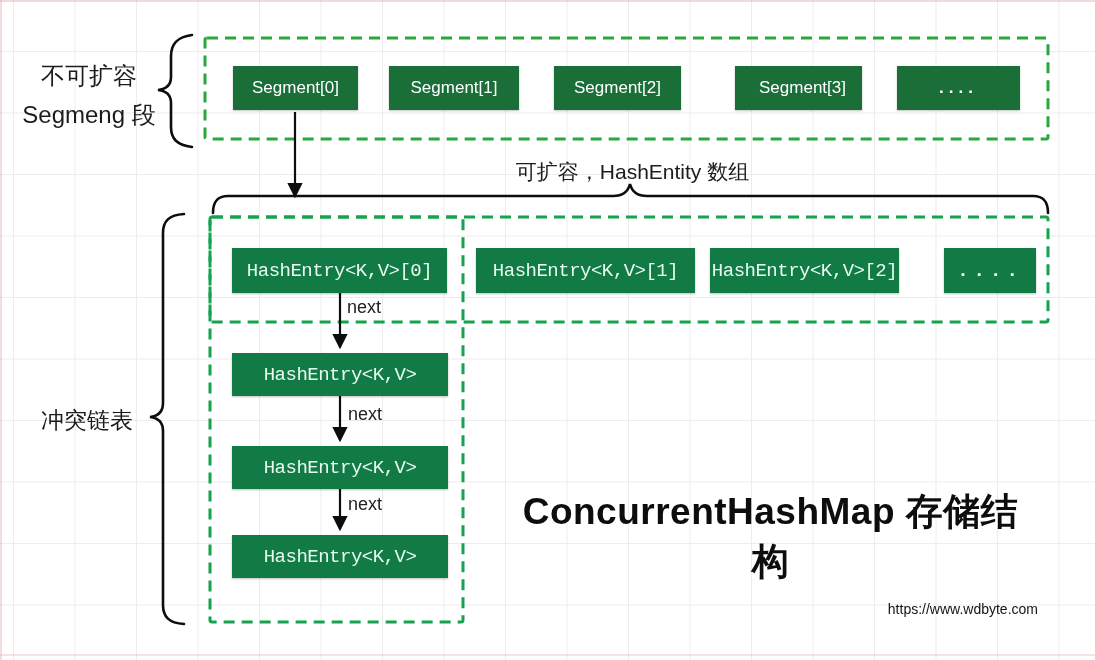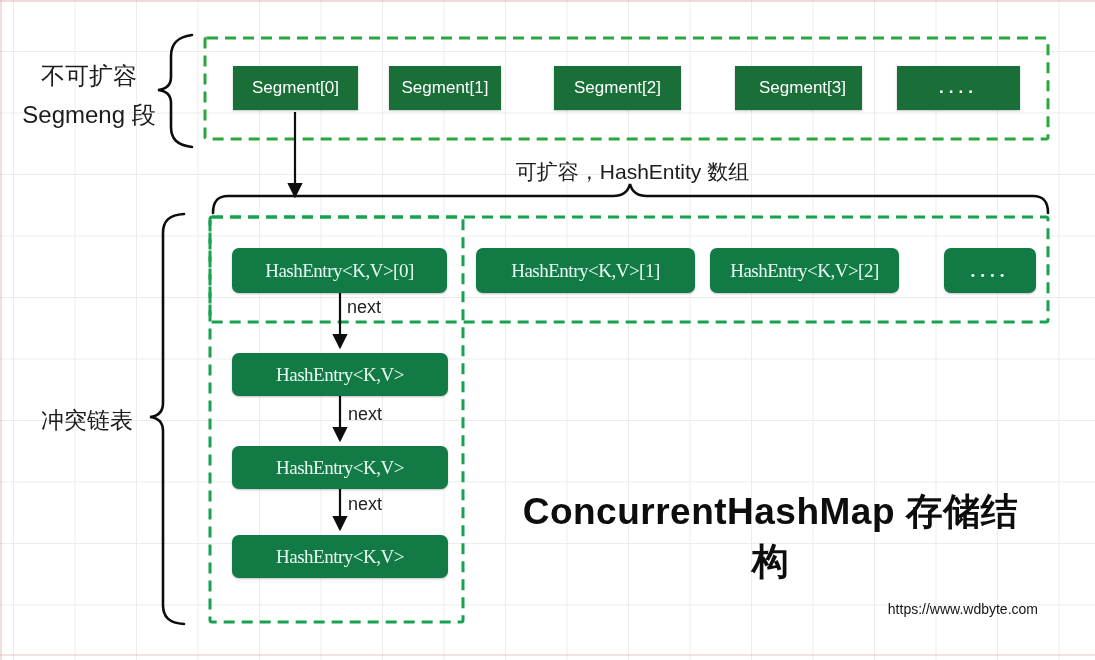--- a/index.html
+++ b/index.html
@@ -33,24 +33,23 @@
     position:absolute; height:44px;
     background:var(--segment-fill,#1a6e38);
     color:#ffffff; font-size:17px;
     display:flex; align-items:center; justify-content:center;
     box-shadow:0 1px 2px rgba(0,0,0,0.25);
   }
   .ebox{
     position:absolute; height:45px;
     background:var(--entry-fill,#117a45);
     color:#e9fbf1; font-size:19px; font-weight:500;
-    font-family:Liberation Serif, serif; letter-spacing:-0.5px;
+    font-family:Liberation Mono, monospace; letter-spacing:-0.5px;
     display:flex; align-items:center; justify-content:center;
     box-shadow:0 1px 2px rgba(0,0,0,0.25);
-    border-radius:7px;
   }
   .dots{ letter-spacing:5px; font-weight:700; }
 
   .lbl{ position:absolute; color:#1c1c1c; text-align:center; }
   .lbl-big{ font-size:24px; }
   .lbl-mid{ font-size:21px; }
   .next-lbl{ position:absolute; font-size:18px; color:#222; }
   .title{
     position:absolute; left:508px; top:511px; width:525px; height:52px;
     font-size:37px; font-weight:700; color:#0d0d0d; text-align:center;
@@ -92,21 +91,21 @@
 
     <path class="arrow-line" marker-end="url(#arrowhead)" d="M340,293 L340,347"></path>
     <path class="arrow-line" marker-end="url(#arrowhead)" d="M340,396 L340,440"></path>
     <path class="arrow-line" marker-end="url(#arrowhead)" d="M340,489 L340,529"></path>
   </svg>
 
   <div class="lbl lbl-big" style="left:8px; top:60px; width:162px;">不可扩容</div>
   <div class="lbl lbl-big" style="left:8px; top:99px; width:162px;">Segmeng 段</div>
 
   <div class="gbox" style="left:233px; top:66px; width:125px;">Segment[0]</div>
-  <div class="gbox" style="left:389px; top:66px; width:112px;">Segment[1]</div>
+  <div class="gbox" style="left:389px; top:66px; width:130px;">Segment[1]</div>
   <div class="gbox" style="left:554px; top:66px; width:127px;">Segment[2]</div>
   <div class="gbox" style="left:735px; top:66px; width:127px;padding-left:8px;">Segment[3]</div>
   <div class="gbox dots" style="left:897px; top:66px; width:123px;">....</div>
 
   <div class="lbl lbl-mid" style="left:505px; top:158px; width:255px;">可扩容，HashEntity 数组</div>
 
   <div class="ebox" style="left:232px; top:248px; width:215px;">HashEntry&lt;K,V&gt;[0]</div>
   <div class="ebox" style="left:476px; top:248px; width:219px;">HashEntry&lt;K,V&gt;[1]</div>
   <div class="ebox" style="left:710px; top:248px; width:189px;">HashEntry&lt;K,V&gt;[2]</div>
   <div class="ebox dots" style="left:944px; top:248px; width:92px;">....</div>

